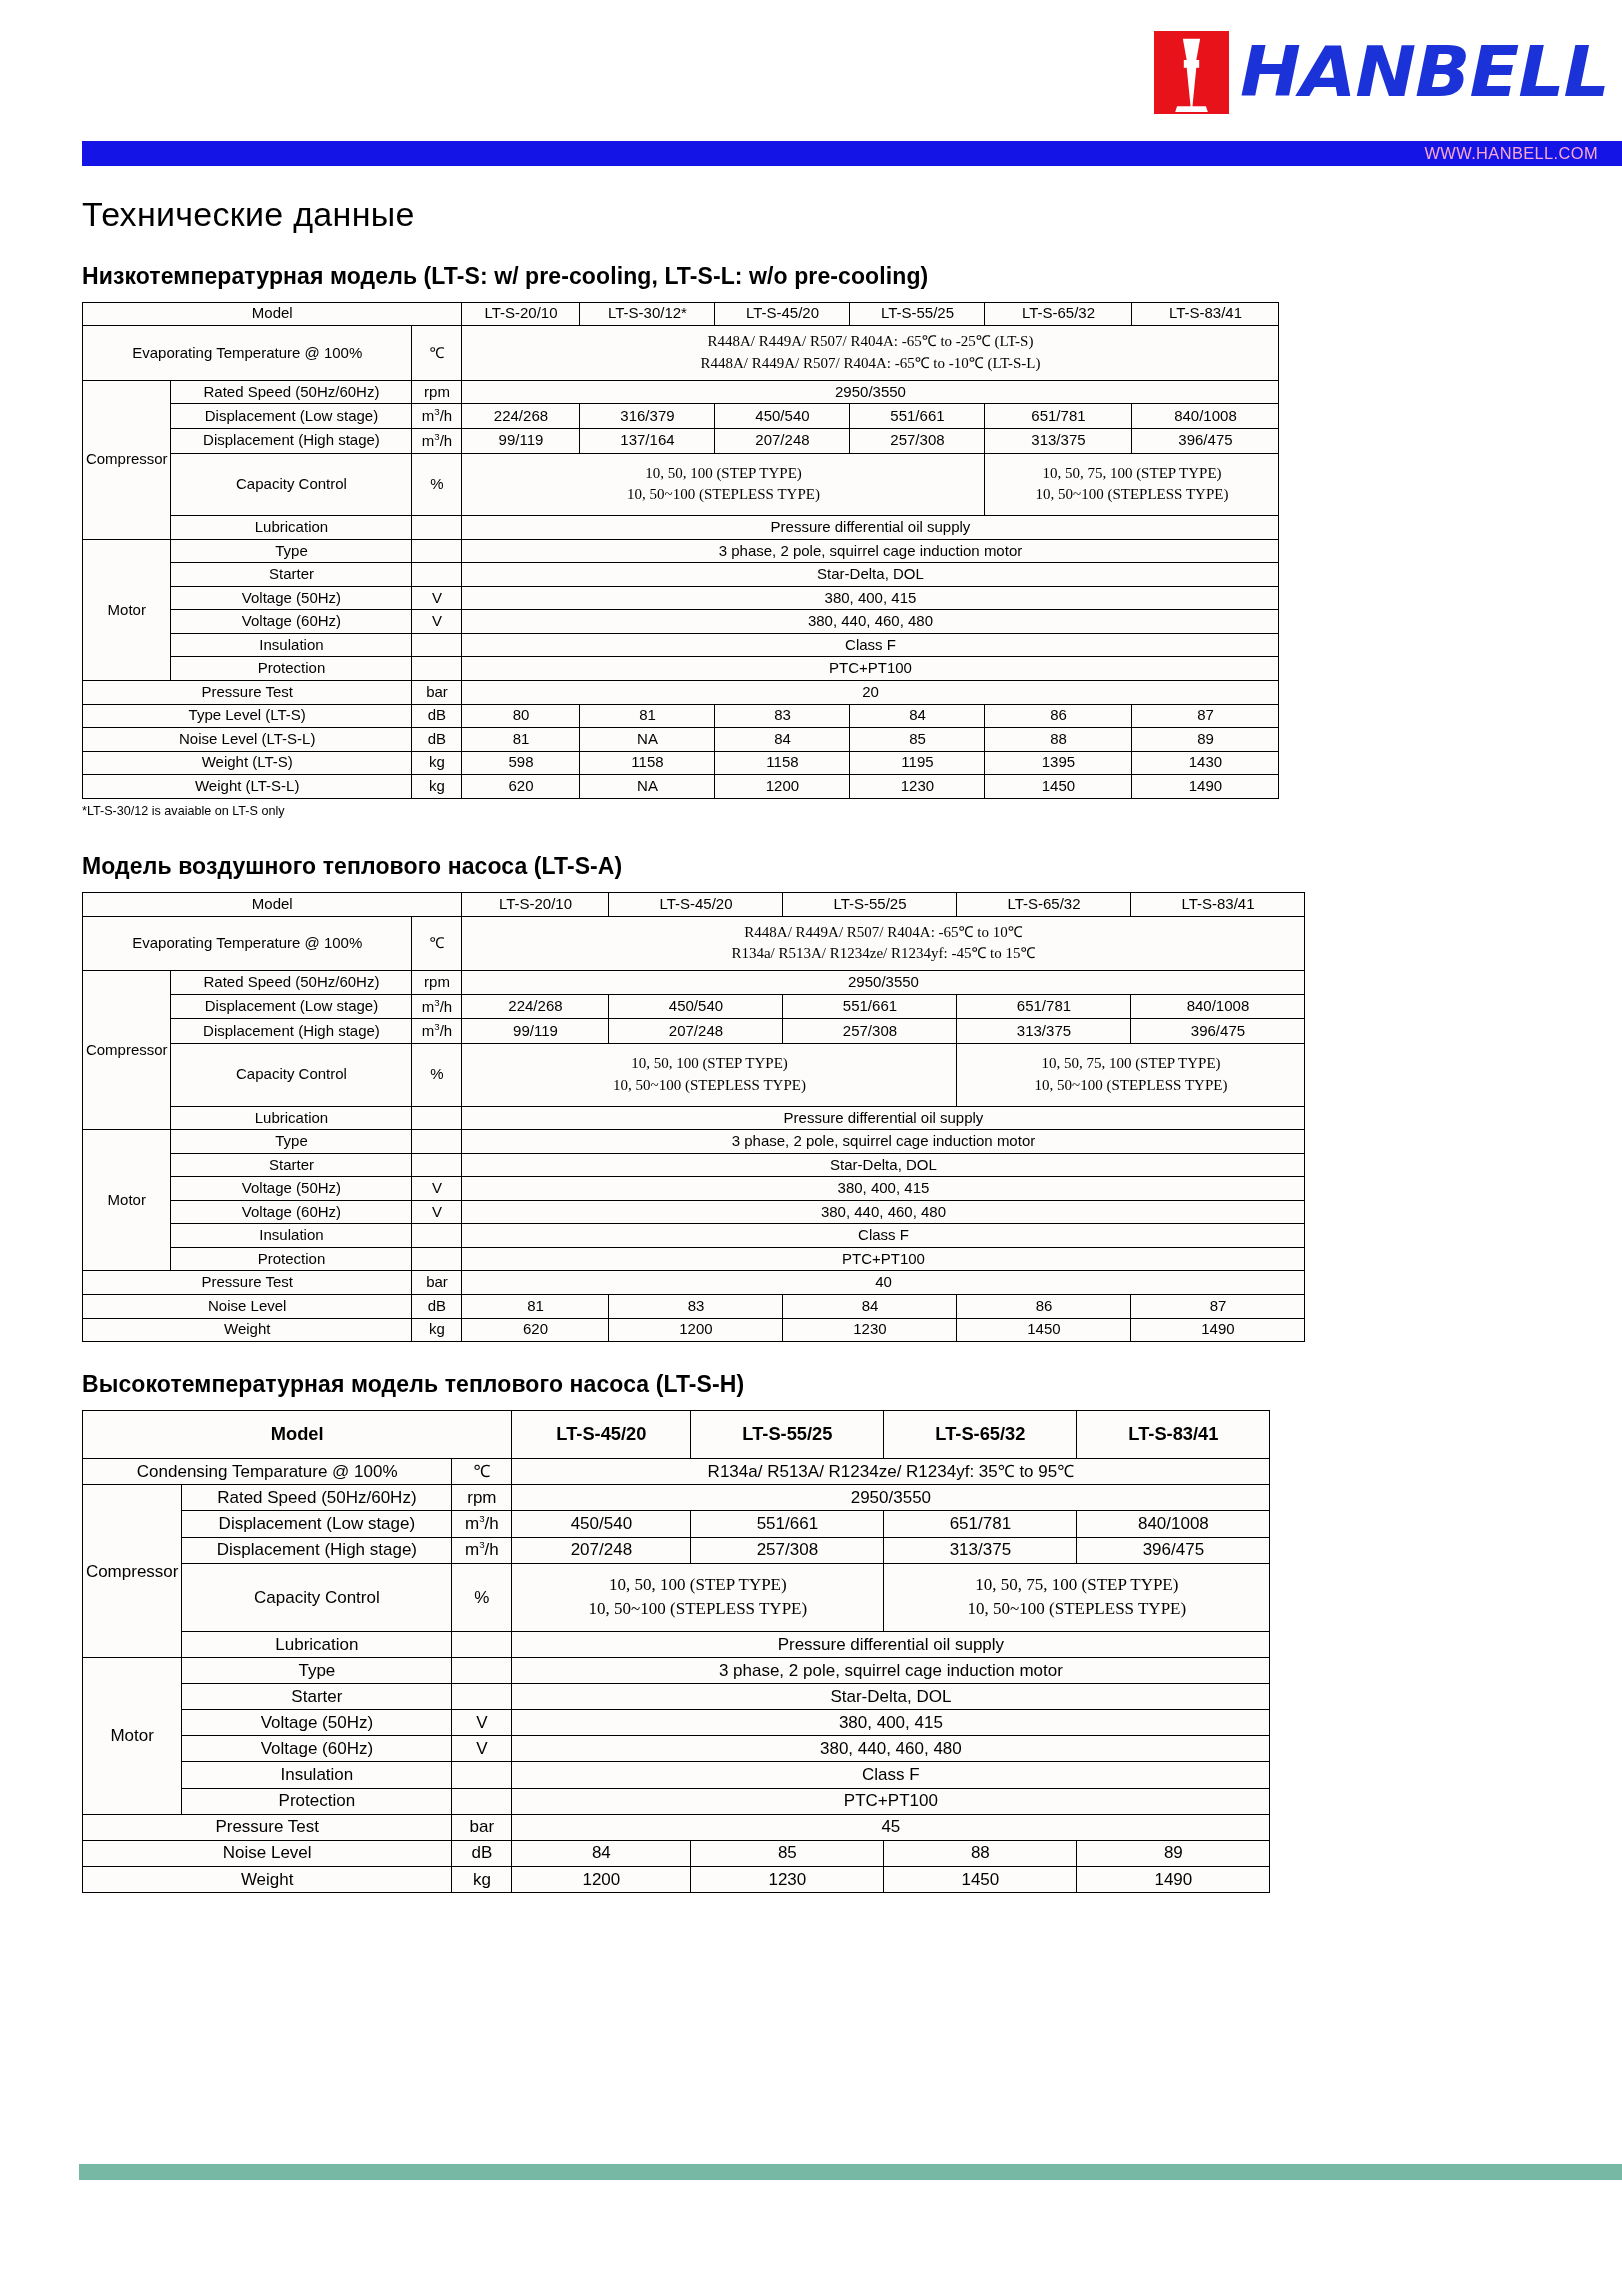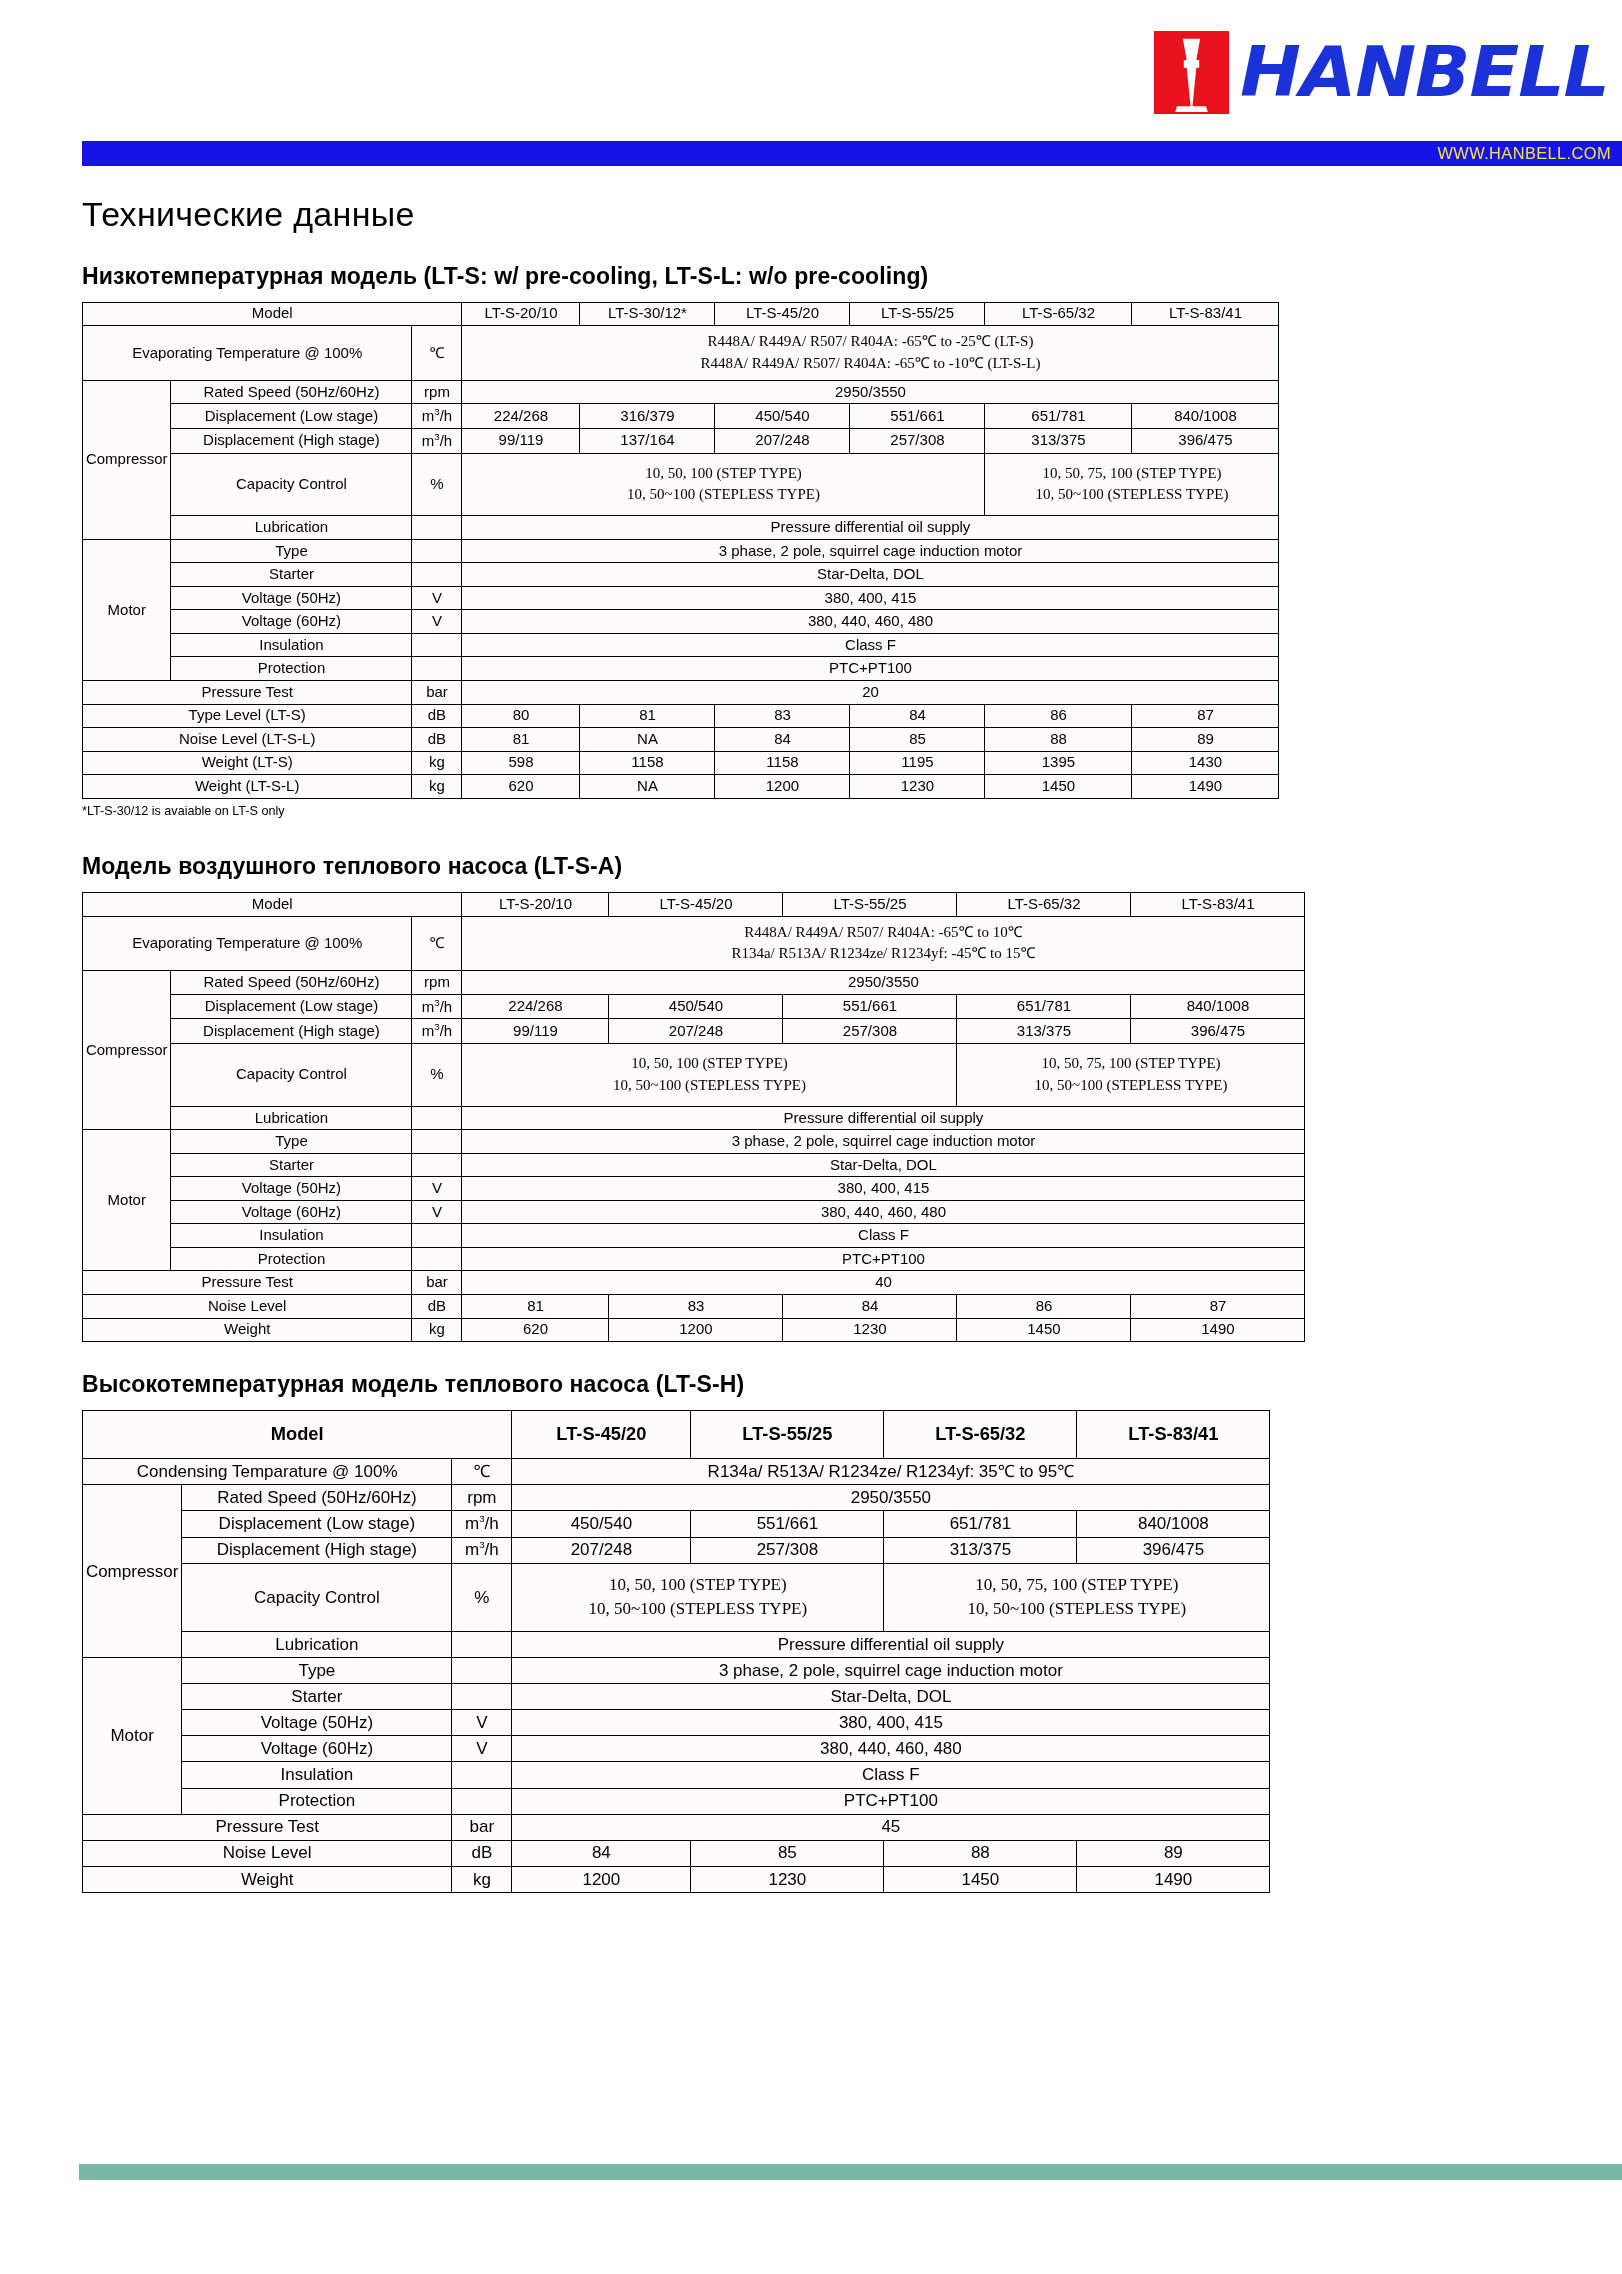--- a/index.html
+++ b/index.html
@@ -53,24 +53,24 @@
     left: 82px;
     right: 0;
     top: 141px;
     height: 25px;
     background: #1414e6;
     display: flex;
     align-items: center;
     justify-content: flex-end;
   }
   .blue-bar .url {
-    color: #fde047;
+    color: #f9a8d4;
     font-size: 16.4px;
     letter-spacing: 0.4px;
-    padding-right: 11px;
+    padding-right: 24px;
     font-family: "Liberation Sans", sans-serif;
   }
 
   
   .doc-title {
     margin: 31px 0 6px 82px;
     font-size: 34px;
     font-weight: normal;
     letter-spacing: 0.3px;
   }

